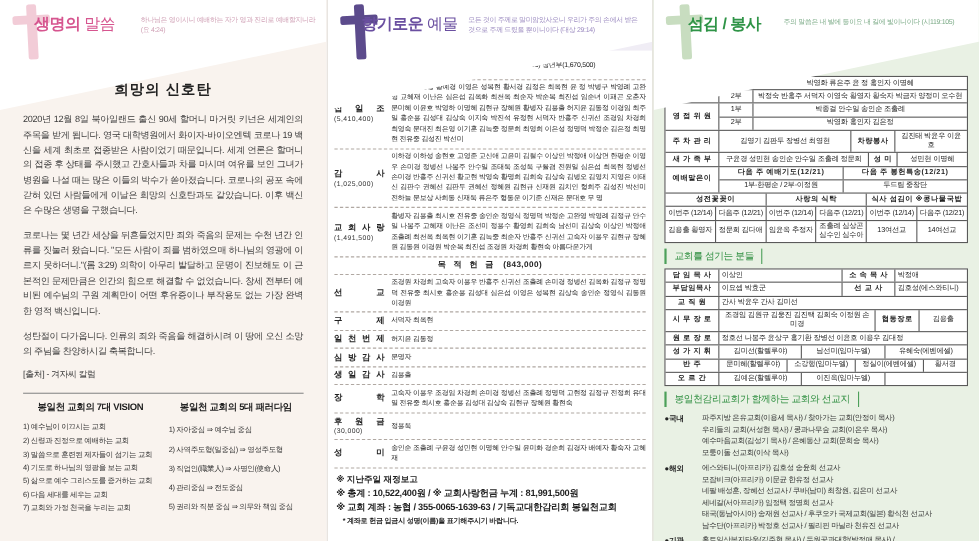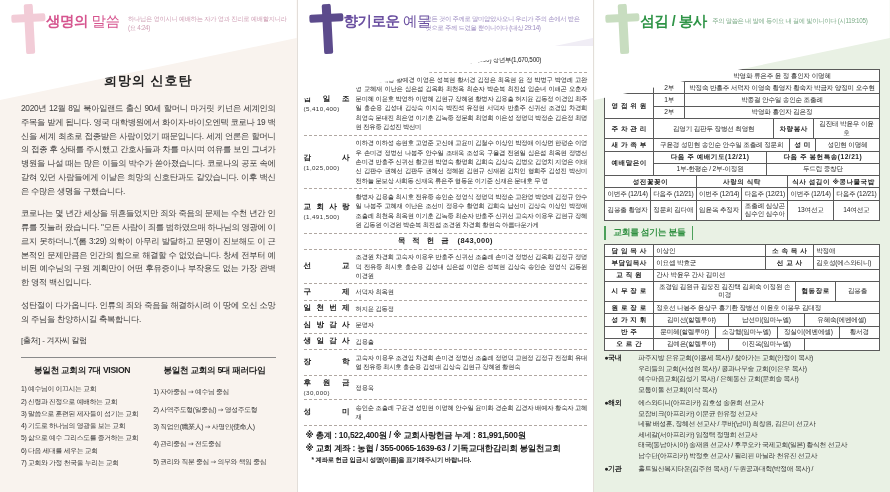--- a/index.html
+++ b/index.html
@@ -12,21 +12,21 @@
   .p-mid   { --acc:#6a4fa0; --tint:#f0edf5; --cross:#5c4b8c; --verse:#9c8bc0; background:#ffffff; }
   .p-right { --acc:#2f9447; --tint:#e9f1e4; --cross:#c8ddc0; --verse:#7cab87; background:#e9f1e4; }
 
   .phead { position:relative; height:46px; background:var(--tint); }
   .p-left .phead { height:50px; background:transparent; }
   .slope { position:absolute; top:0; left:0; width:100%; height:100px; background:#fff;
            -webkit-clip-path:polygon(0 0,100% 0,100% 38%,0 100%); clip-path:polygon(0 0,100% 0,100% 38%,0 100%); }
   .cross { position:absolute; left:12px; top:4px; width:34px; height:52px; transform:rotate(-3deg); }
   .cross::before { content:""; position:absolute; left:13px; top:0; width:9px; height:50px; background:var(--cross); border-radius:2px; }
   .cross::after  { content:""; position:absolute; left:0; top:10px; width:34px; height:8px; background:var(--cross); border-radius:2px; }
-  .ptitle { position:absolute; left:46px; top:12px; font-size:14.5px; color:var(--acc); letter-spacing:-0.5px; white-space:nowrap; }
+  .ptitle { position:absolute; left:31px; top:12px; font-size:14.5px; color:var(--acc); letter-spacing:-0.5px; white-space:nowrap; }
   .ptitle .t-bold { font-weight:bold; }
   .pverse { position:absolute; left:128px; top:14px; width:160px; font-size:6.3px; line-height:1.5; color:var(--verse); letter-spacing:-0.3px; }
   .p-right .pverse { left:118px; top:16px; }
 
   
   .article { padding:0 21px; color:#3b3b3b; }
   .a-title { text-align:center; font-size:13px; font-weight:bold; color:#222; margin:22px 0 12px; letter-spacing:1px; }
   .a-para { font-size:8.3px; line-height:1.66; text-align:justify; letter-spacing:-0.3px; margin-bottom:9px; }
   .a-src { font-size:8px; margin-top:2px; letter-spacing:-0.3px; }
   .vdivider { border-top:1px solid #8a8a8a; margin:11px 21px 0; }
@@ -46,21 +46,21 @@
   .purpose-row { border-bottom:1px dashed #b0a8a2; text-align:center; padding:2.5px 0; font-size:7.4px; font-weight:bold; color:#222; }
   .purpose-row .pl { letter-spacing:7px; }
   .purpose-row .pa { letter-spacing:0.4px; }
   .m-footer { padding:4px 2px 0; color:#222; }
   .mf-line1 { font-size:7.8px; font-weight:bold; margin-bottom:2px; }
   .mf-line2, .mf-line3 { font-size:8.4px; font-weight:bold; margin-bottom:2px; letter-spacing:-0.2px; }
   .mf-line4 { font-size:6.4px; font-weight:bold; letter-spacing:-0.2px; padding-left:6px; }
 
   
   .r-body { padding:0 10px; }
-  .sec-title { display:inline-block; color:#2f8f40; font-weight:bold; font-size:8.8px; letter-spacing:-0.3px;
+  .sec-title { display:inline-block; color:#2f8f40; font-weight:normal; font-size:8.8px; letter-spacing:-0.3px;
                border-left:2px solid #4ca05a; border-right:1px solid #4ca05a; padding:1px 7px; margin:5px 0 4px; }
   .tbl { background:#fff; border:1px solid #5a5a5a; font-size:6.6px; color:#222; }
   .trow { display:flex; align-items:stretch; }
   .trow + .trow, .tgroup + .trow, .trow + .tgroup, .tgroup + .tgroup { border-top:1px solid #5a5a5a; }
   .cell { display:flex; align-items:center; justify-content:center; text-align:center; padding:1.5px 2px; line-height:1.25; letter-spacing:-0.2px; }
   .cell + .cell, .cell + .cstack, .cstack + .cell { border-left:1px solid #5a5a5a; }
   .cell.hd { font-weight:bold; letter-spacing:0.5px; }
   .tgroup { display:flex; }
   .cstack { flex:1; display:flex; flex-direction:column; }
   .cstack .srow { display:flex; flex:1; }
@@ -198,20 +198,21 @@
           </div>
         <div class="mnames">정용욱</div>
       </div>
       <div class="mrow">
         <div class="mlabel">
             <div class="lbl">성 미</div>
           </div>
         <div class="mnames">송인순 조출례 구윤경 성민현 이명혜 안수일 윤미화 경순희 김경자 배예자 황숙자 고혜재</div>
       </div>
       <div class="m-footer">
+        <div class="mf-line1">※ 지난주일 재정보고</div>
         <div class="mf-line2">※ 총계 : 10,522,400원 / ※ 교회사랑헌금 누계 : 81,991,500원</div>
         <div class="mf-line3">※ 교회 계좌 : 농협 / 355-0065-1639-63 / 기독교대한감리회 봉일천교회</div>
         <div class="mf-line4">* 계좌로 헌금 입금시 성명(이름)을 표기해주시기 바랍니다.</div>
       </div>
     </div>
   </div>
 
   <div class="panel p-right">
     <div class="phead">
       <div class="slope"></div>
@@ -340,20 +341,21 @@
           <div class="cell" style="width:40px;">황서경</div>
         </div>
         <div class="trow">
           <div class="cell hd w-lab">오  르  간</div>
           <div class="cell grow">김예은(할렐루야)</div>
           <div class="cell grow">이진옥(임마누엘)</div>
           <div class="cell grow"></div>
         </div>
       </div>
 
+      <div class="sec-title">봉일천감리교회가 함께하는 교회와 선교지</div>
 
       <div class="missions">
         <div class="m-block">
           <div class="m-lab">●국내</div>
           <div class="m-lines">
             <div class="m-line">파주지방 은유교회(이용세 목사) / 찾아가는 교회(안정이 목사)</div>
             <div class="m-line">우리들의 교회(서성현 목사) / 콩과나무숲 교회(이은우 목사)</div>
             <div class="m-line">예수마음교회(김성기 목사) / 은혜동산 교회(문희승 목사)</div>
             <div class="m-line">모퉁이돌 선교회(이삭 목사)</div>
           </div>

